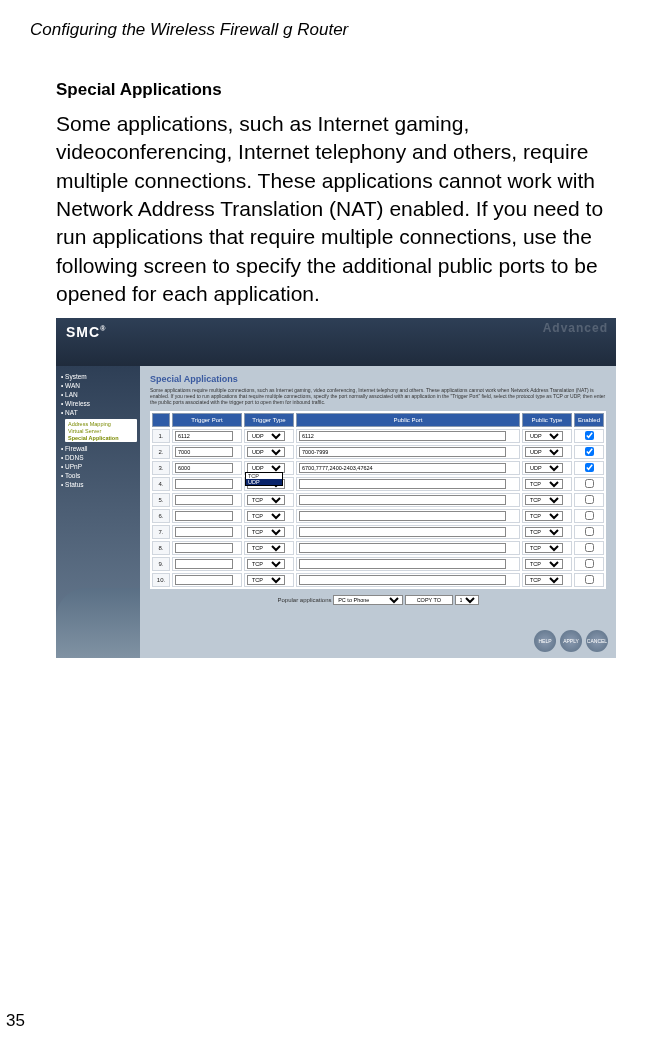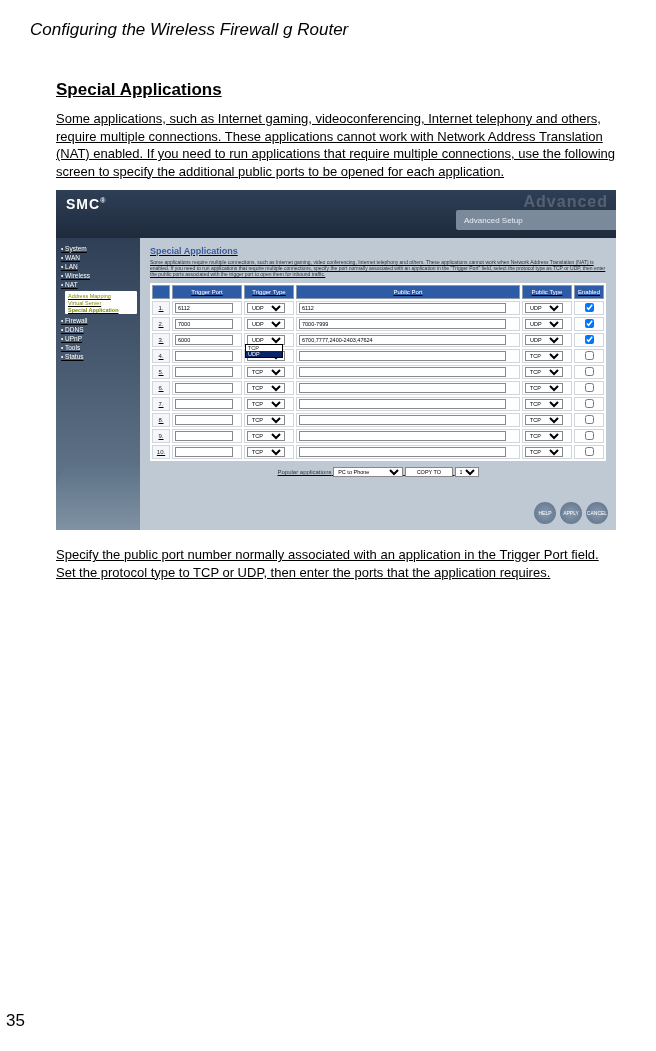--- a/index.html
+++ b/index.html
@@ -12,29 +12,28 @@
       position: relative;
       padding: 20px 30px 30px 30px;
     }
     .running-header {
       font-style: italic;
       font-size: 17px;
       margin-bottom: 40px;
     }
     .content {
       padding: 0 10px 0 26px;
-      text-decoration: underline;
     }
     .section-title {
       font-weight: bold;
       font-size: 17px;
       margin-bottom: 10px;
     }
     .paragraph {
-      font-size: 13px;
+      font-size: 21px;
       line-height: 1.35;
       margin-bottom: 10px;
     }
     
     .screenshot {
       width: 100%;
       height: 340px;
       background: #9aa8b5;
       margin: 8px 0 16px 0;
       position: relative;
@@ -65,21 +64,21 @@
       font-size: 8px;
       display: flex;
       align-items: center;
       padding-left: 8px;
       border-radius: 2px 0 0 2px;
     }
     .advanced-watermark {
       position: absolute;
       right: 8px; top: 3px;
       color: rgba(255,255,255,0.2);
-      font-size: 16px;
+      font-size: 12px;
       font-weight: bold;
       letter-spacing: 1px;
     }
     .shot-body {
       display: flex;
       height: calc(100% - 48px);
     }
     .sidebar {
       width: 84px;
       background: linear-gradient(#2e3f56, #6b7e93);
@@ -222,23 +221,20 @@
 <div class="running-header">Configuring the Wireless Firewall g Router</div>
 
 <div class="content">
   <div class="section-title">Special Applications</div>
   <div class="paragraph">Some applications, such as Internet gaming, videoconferencing, Internet telephony and others, require multiple connections. These applications cannot work with Network Address Translation (NAT) enabled. If you need to run applications that require multiple connections, use the following screen to specify the additional public ports to be opened for each application.</div>
 
   <div class="screenshot">
     <div class="shot-top">
       <div class="logo"><span>SMC</span><sup>®</sup></div>
       <div class="advanced-watermark">Advanced</div>
-      <div class="adv-setup-bar">
-        <span>Advanced Setup</span>
-      </div>
     </div>
     <div class="shot-body">
       <div class="sidebar">
         <ul id="sidebar-list">
             <li>System</li>
             <li>WAN</li>
             <li>LAN</li>
             <li>Wireless</li>
             <li>NAT</li>
             <div class="sub">
@@ -362,16 +358,15 @@
         </div>
         <div class="bottom-btns">
           <div class="circle-btn">HELP</div>
           <div class="circle-btn">APPLY</div>
           <div class="circle-btn">CANCEL</div>
         </div>
       </div>
     </div>
   </div>
 
-  <div class="paragraph">Specify the public port number normally associated with an application in the Trigger Port field. Set the protocol type to TCP or UDP, then enter the ports that the application requires.</div>
 </div>
 
 <div class="page-num">35</div>
 
 </body></html>

